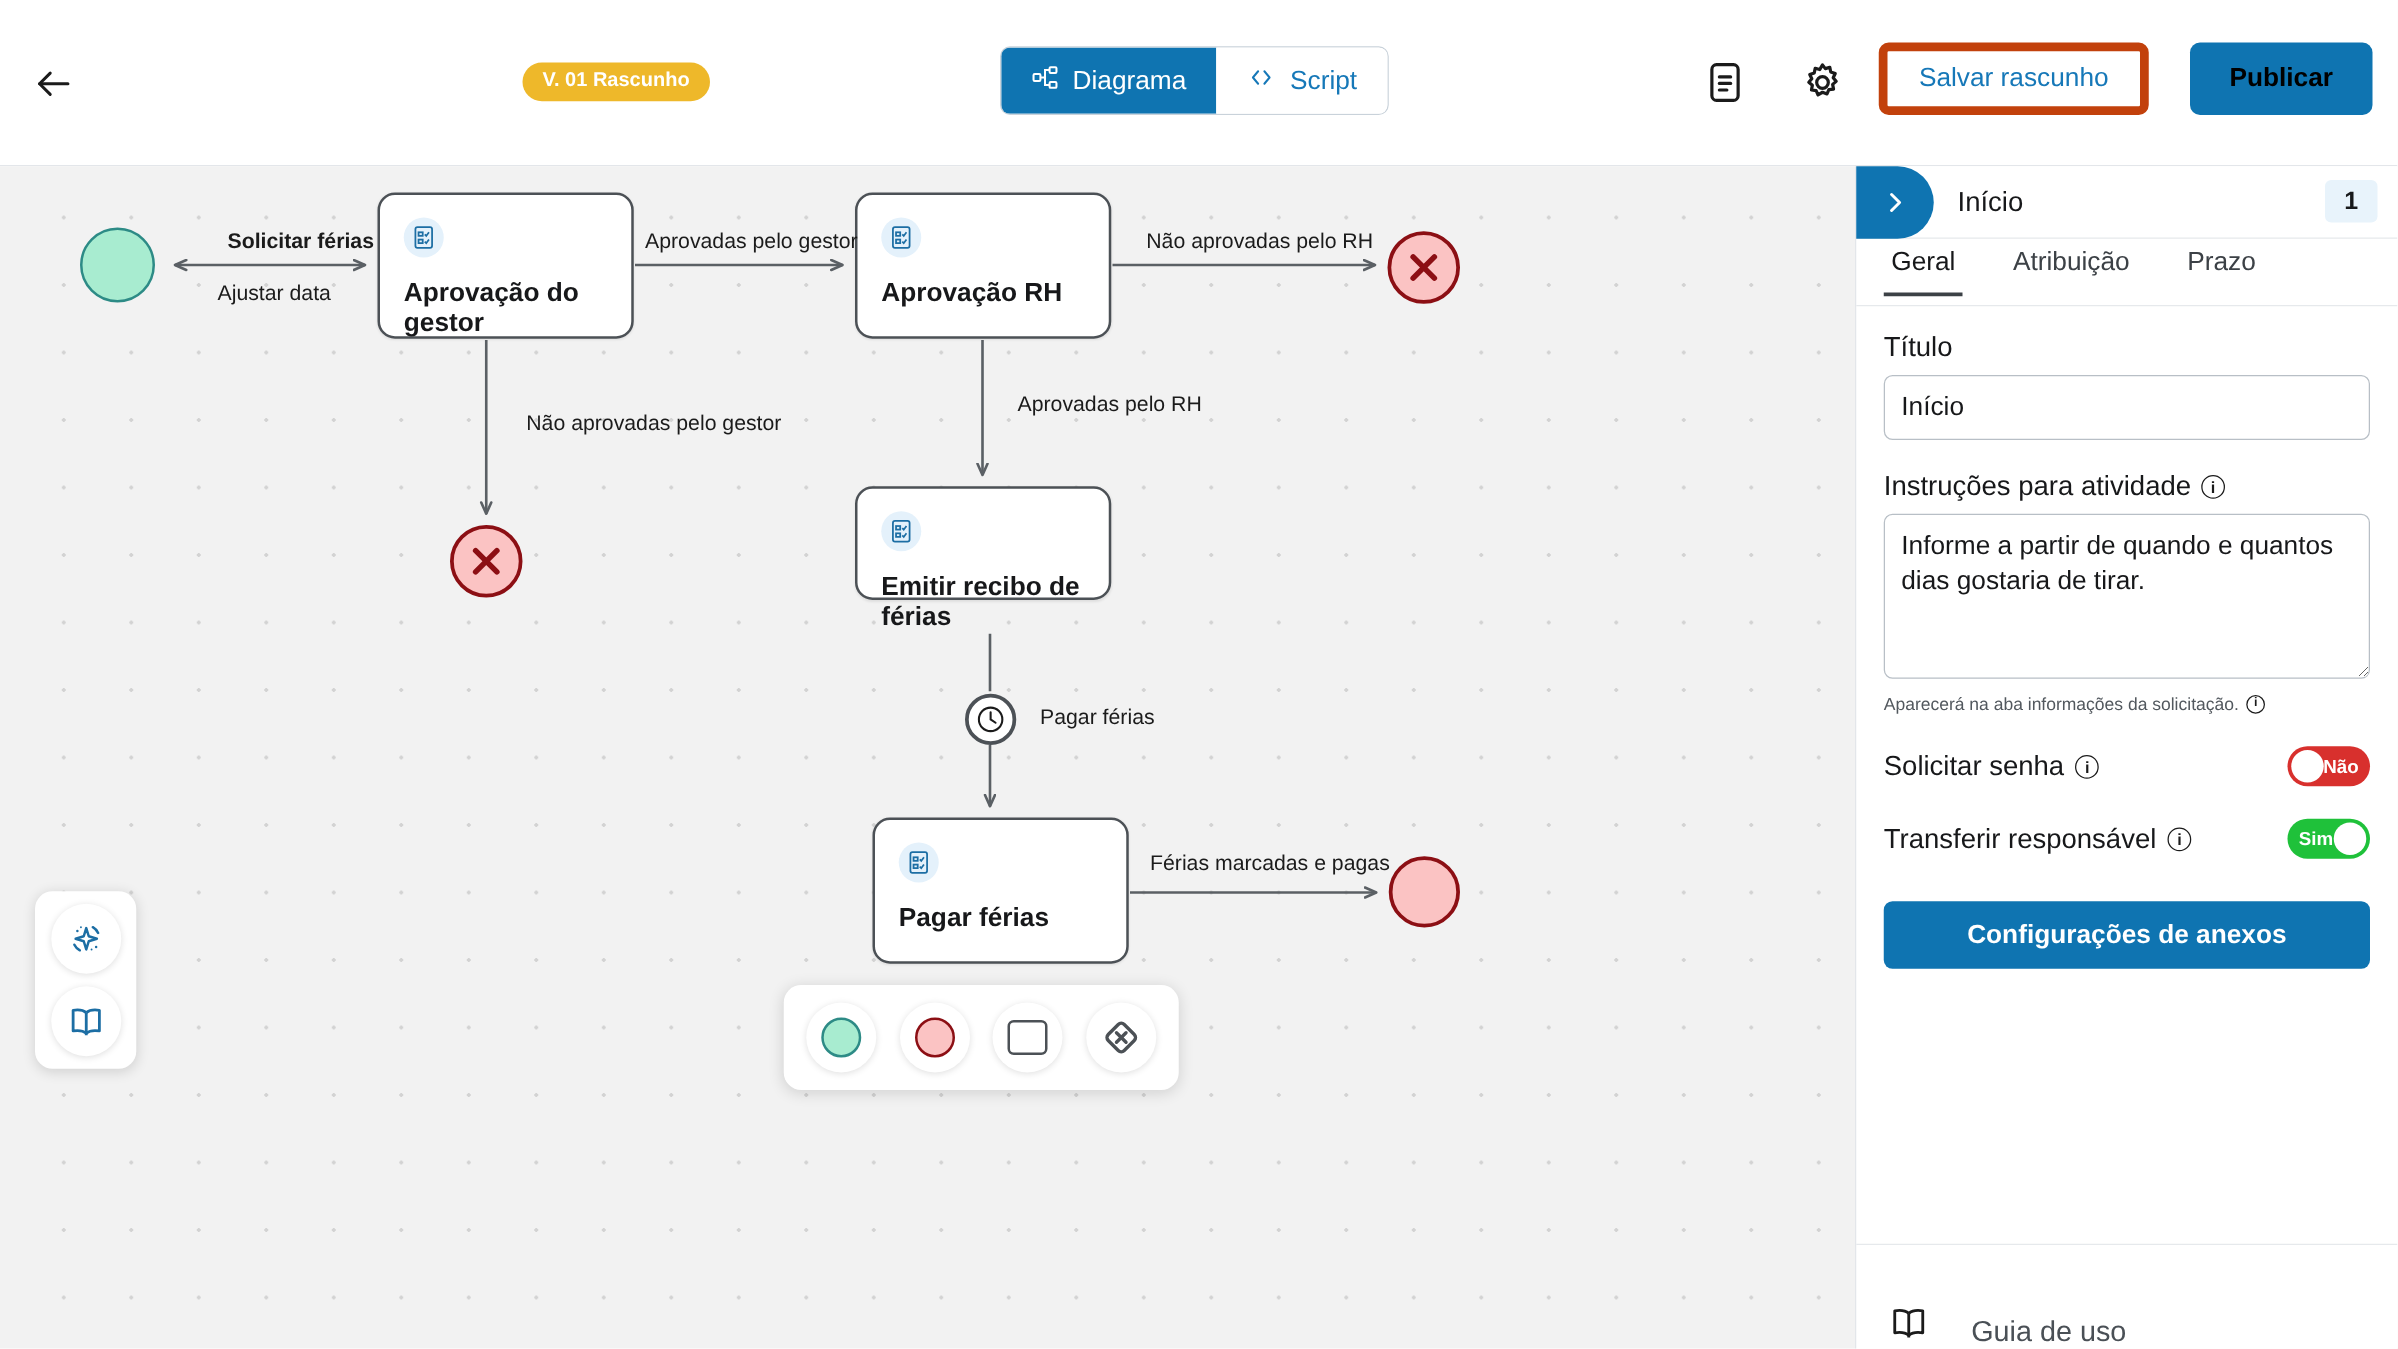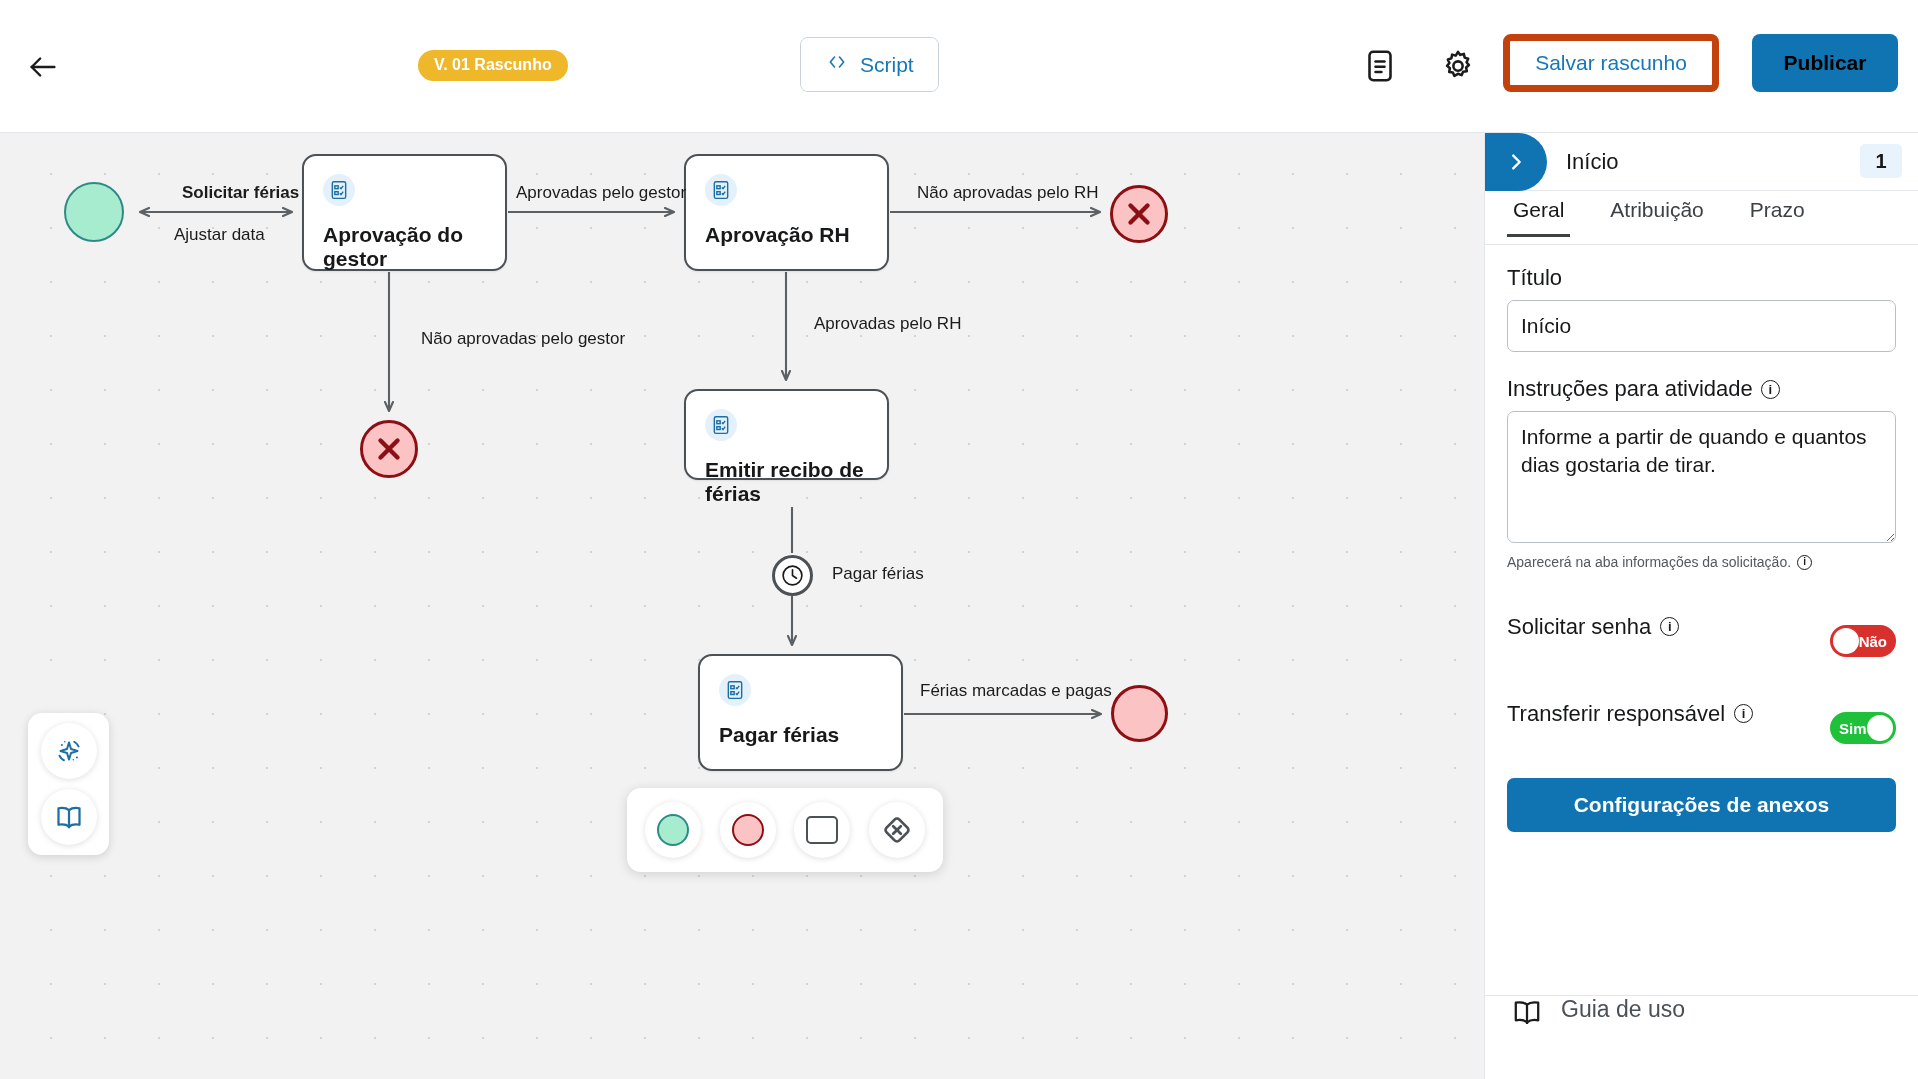--- a/index.html
+++ b/index.html
@@ -208,41 +208,41 @@
   }
   .toggle-row {
     display: flex; align-items: center; justify-content: space-between;
     margin-top: 26px;
   }
   .toggle-label {
     font-size: 22px; color: #17181a; display: flex; align-items: center; gap: 9px;
   }
   .switch {
     width: 66px; height: 32px; border-radius: 16px; position: relative;
-    cursor: pointer; display: flex; align-items: center; margin-top: 29px;
+    cursor: pointer; display: flex; align-items: center;
   }
   .switch.off { background: #d8302d; justify-content: flex-end; padding-right: 9px; }
   .switch.on  { background: #1fc13a; justify-content: flex-start; padding-left: 9px; }
   .switch .knob {
     position: absolute; width: 26px; height: 26px; border-radius: 50%;
     background: #ffffff; top: 3px;
   }
   .switch.off .knob { left: 3px; }
   .switch.on  .knob { right: 3px; }
   .switch .sw-text { font-size: 15px; font-weight: bold; color: #ffffff; }
 
   .btn-attach {
     margin-top: 34px; width: 100%; height: 54px; border: none; border-radius: 7px;
     background: #0f74b1; color: #ffffff; font-size: 21px; font-weight: bold;
     cursor: pointer; font-family: "Liberation Sans", sans-serif;
   }
   .sb-footer {
     position: absolute; left: 0; bottom: 0; width: 100%; height: 84px;
-    border-top: 1px solid #e6e9ec; display: flex; align-items: flex-start;
-    padding-left: 26px; gap: 18px; cursor: pointer;
+    border-top: 1px solid #e6e9ec; display: flex; align-items: flex-end;
+    padding-left: 26px; gap: 34px; cursor: pointer;
   }
   .sb-footer-text { font-size: 23px; color: #4a5056; }
 
   .info-i {
     width: 19px; height: 19px; border-radius: 50%; border: 1.6px solid #1b1b1b;
     font-size: 13px; font-weight: bold; color: #1b1b1b;
     display: inline-flex; align-items: center; justify-content: center;
     line-height: 1; flex: 0 0 auto;
   }
   .info-i.sm { width: 15px; height: 15px; font-size: 10px; border-width: 1.3px; }
@@ -255,20 +255,31 @@
   <div id="header">
     <div class="back-arrow">
       <svg width="34" height="34" viewBox="0 0 24 24" fill="none" stroke="currentColor" stroke-width="1.7" stroke-linecap="round" stroke-linejoin="round">
         <line x1="20" y1="12" x2="4" y2="12"></line>
           <polyline points="10,6 4,12 10,18"></polyline>
       </svg>
     </div>
     <div class="version-badge">V. 01 Rascunho</div>
 
     <div class="seg-wrap">
+      <button class="seg-btn active">
+        <span>
+          <svg width="22" height="22" viewBox="0 0 24 24" fill="none" stroke="currentColor" stroke-width="1.8">
+            <rect x="2" y="9" width="6" height="6" rx="1"></rect>
+            <rect x="16" y="3" width="6" height="5" rx="1"></rect>
+            <rect x="16" y="16" width="6" height="5" rx="1"></rect>
+            <path d="M8 12h4M12 12V5.5h4M12 12v6.5h4"></path>
+          </svg>
+        </span>
+        <span>Diagrama</span>
+      </button>
       <button class="seg-btn inactive">
         <span>
           <svg width="24" height="20" viewBox="0 0 24 24" fill="none" stroke="currentColor" stroke-width="1.9" stroke-linecap="round" stroke-linejoin="round">
             <polyline points="9,6 4,12 9,18"></polyline>
               <polyline points="15,6 20,12 15,18"></polyline>
           </svg>
         </span>
         <span>Script</span>
       </button>
     </div>

